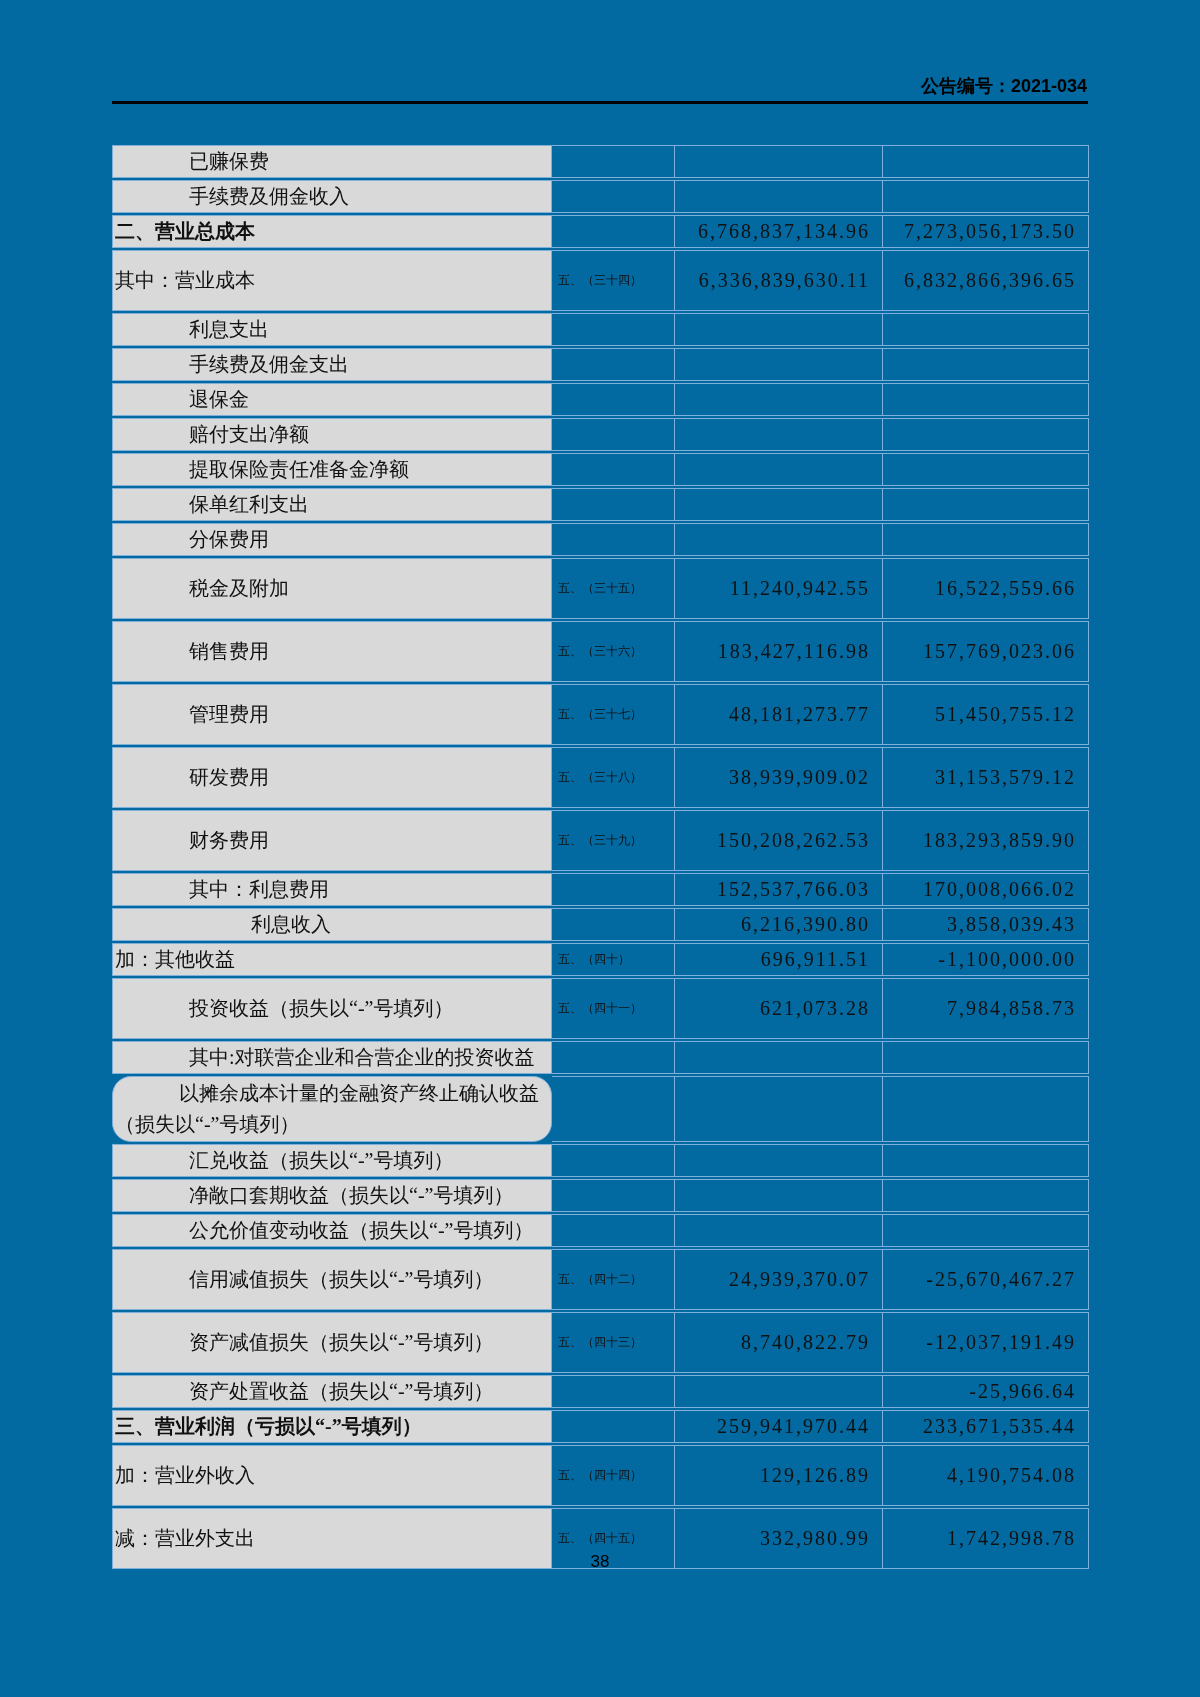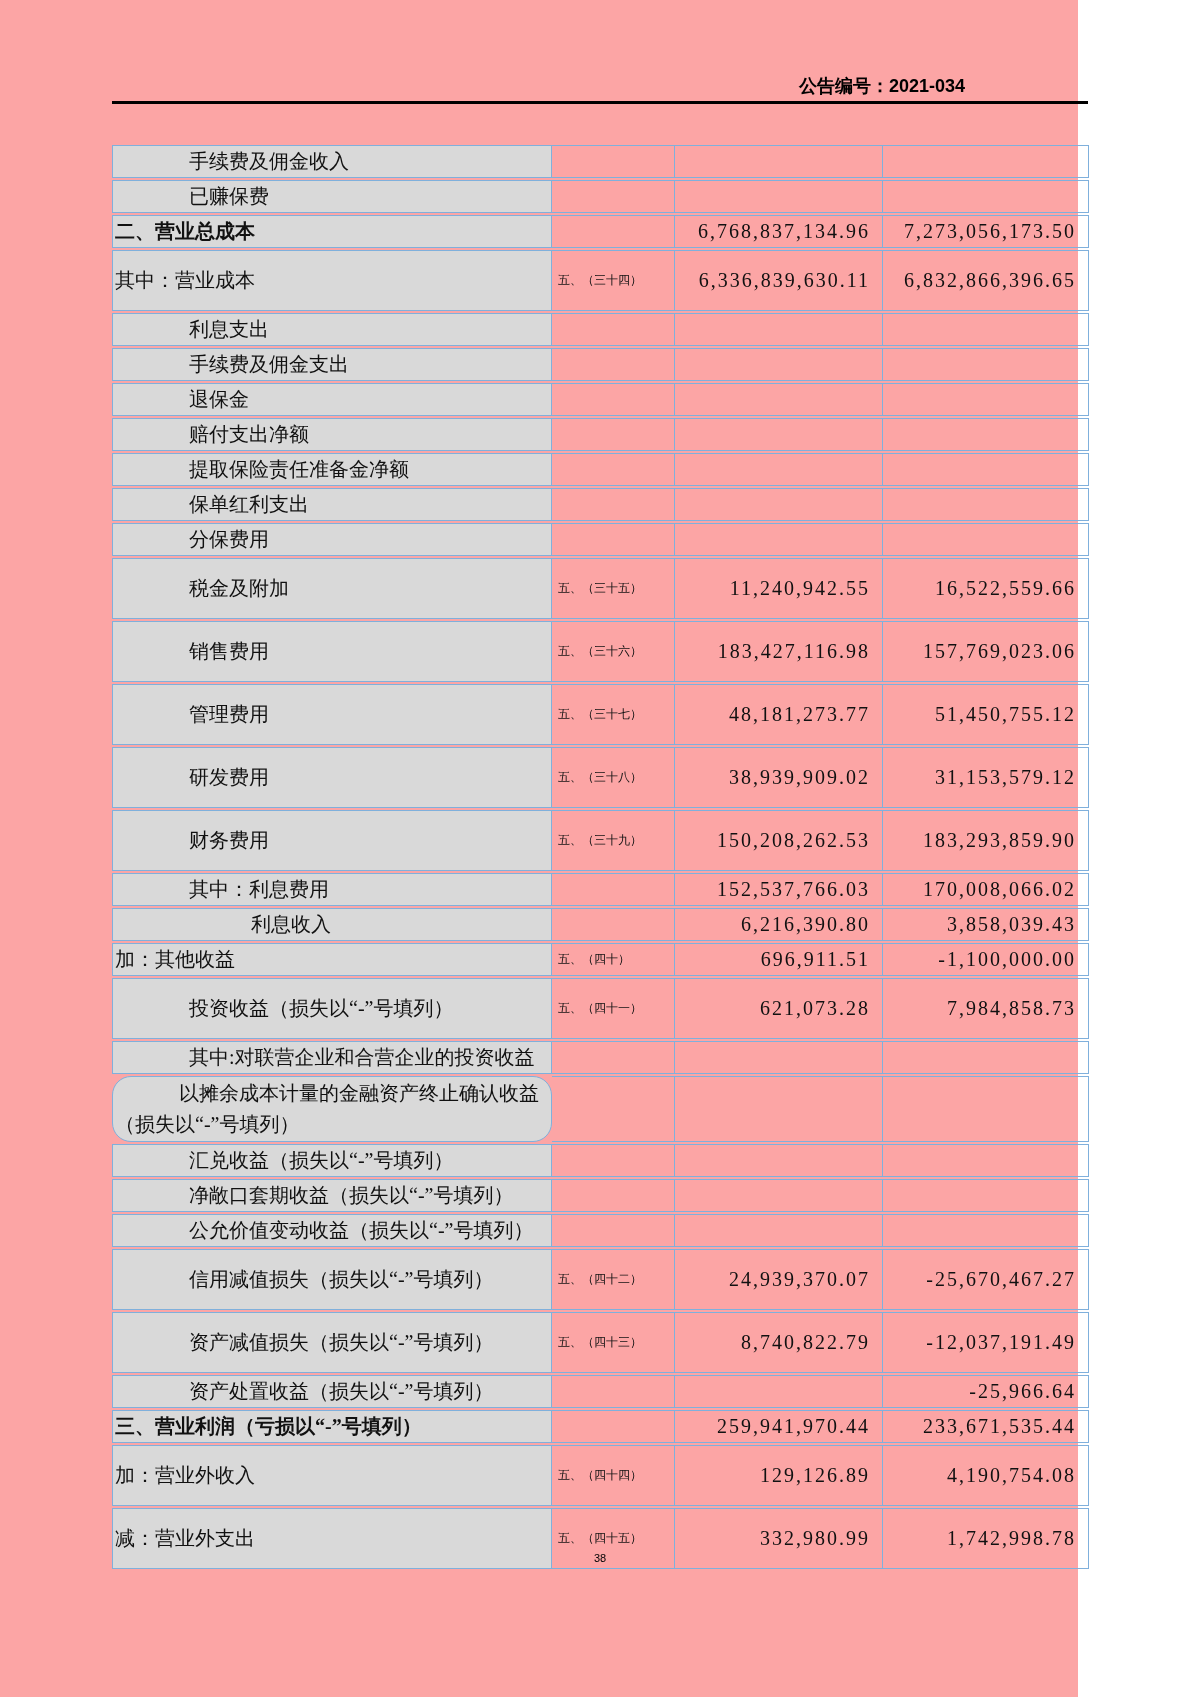--- a/index.html
+++ b/index.html
@@ -3,21 +3,21 @@
 <meta charset="utf-8">
 <style>
   html,body { margin:0; padding:0; background:#ffffff; }
   body {
     width:1200px; height:1697px;
     font-family:"Liberation Serif","DejaVu Serif",serif;
     color:#111;
     position:relative;
     overflow:hidden;
   }
-  .page { position:relative; width:1078px; height:1697px; background:#fca5a5; }
+  .page { position:relative; width:1200px; height:1697px; background:#0369a1; }
 
   .header-right {
     position:absolute; top:74px; right:113px;
     font-family:"Liberation Sans","DejaVu Sans",sans-serif;
     font-size:18px; font-weight:600; color:#000;
   }
   .header-rule {
     position:absolute; top:101px; left:112px;
     width:976px; height:3px; background:#000;
   }
@@ -60,48 +60,48 @@
   }
   .statement td.ind1 { padding-left:76px; }
   .statement td.ind2 { padding-left:138px;margin-top:20px; }
   .statement td.hang { text-indent:64px; line-height:1.55;border-radius:19px; }
   .statement tr.bold td:first-child { font-weight:bold; }
 
   .page-number {
     position:absolute; top:1552px; left:0; width:1200px;
     text-align:center;
     font-family:"Liberation Sans","DejaVu Sans",sans-serif;
-    font-size:11px; color:#000;
+    font-size:17px; color:#000;
   }
 </style>
 </head>
 <body>
 
 <div class="page">
 
   <div class="header-right">公告编号：2021-034</div>
 
   <div class="header-rule"></div>
 
   <table class="statement">
     <colgroup>
       <col class="c1">
         <col class="c2">
         <col class="c3">
         <col class="c4">
     </colgroup>
     <tbody>
         <tr>
+      <td class="c-item ind1">已赚保费</td>
+      <td class="c-note"></td>
+      <td class="c-num"></td>
+      <td class="c-num"></td>
+    </tr>
+        <tr>
       <td class="c-item ind1">手续费及佣金收入</td>
-      <td class="c-note"></td>
-      <td class="c-num"></td>
-      <td class="c-num"></td>
-    </tr>
-        <tr>
-      <td class="c-item ind1">已赚保费</td>
       <td class="c-note"></td>
       <td class="c-num"></td>
       <td class="c-num"></td>
     </tr>
         <tr class="bold">
       <td class="c-item ind0">二、营业总成本</td>
       <td class="c-note"></td>
       <td class="c-num">6,768,837,134.96</td>
       <td class="c-num">7,273,056,173.50</td>
     </tr>

